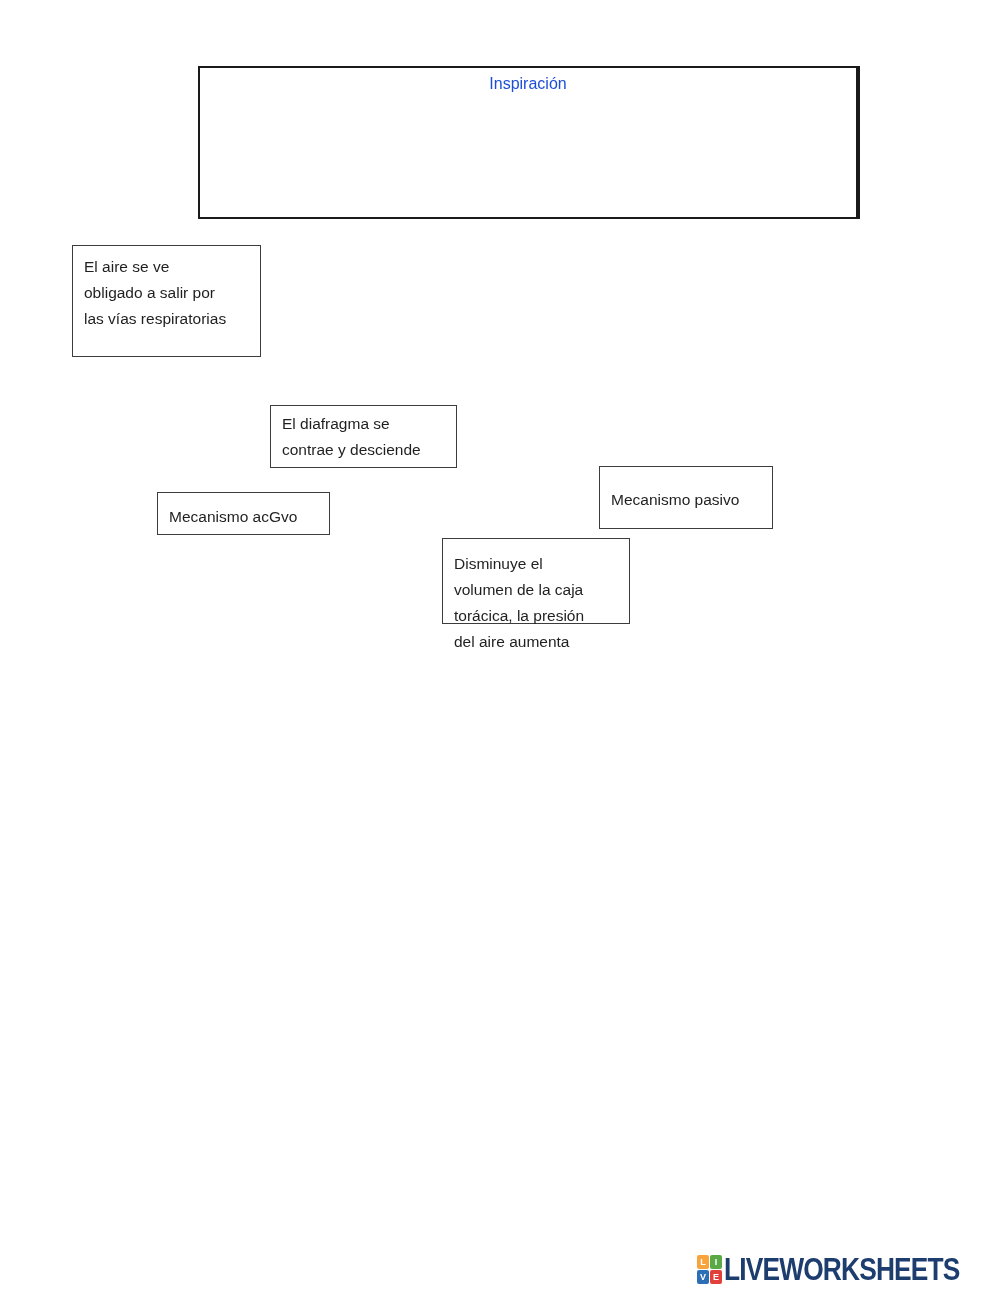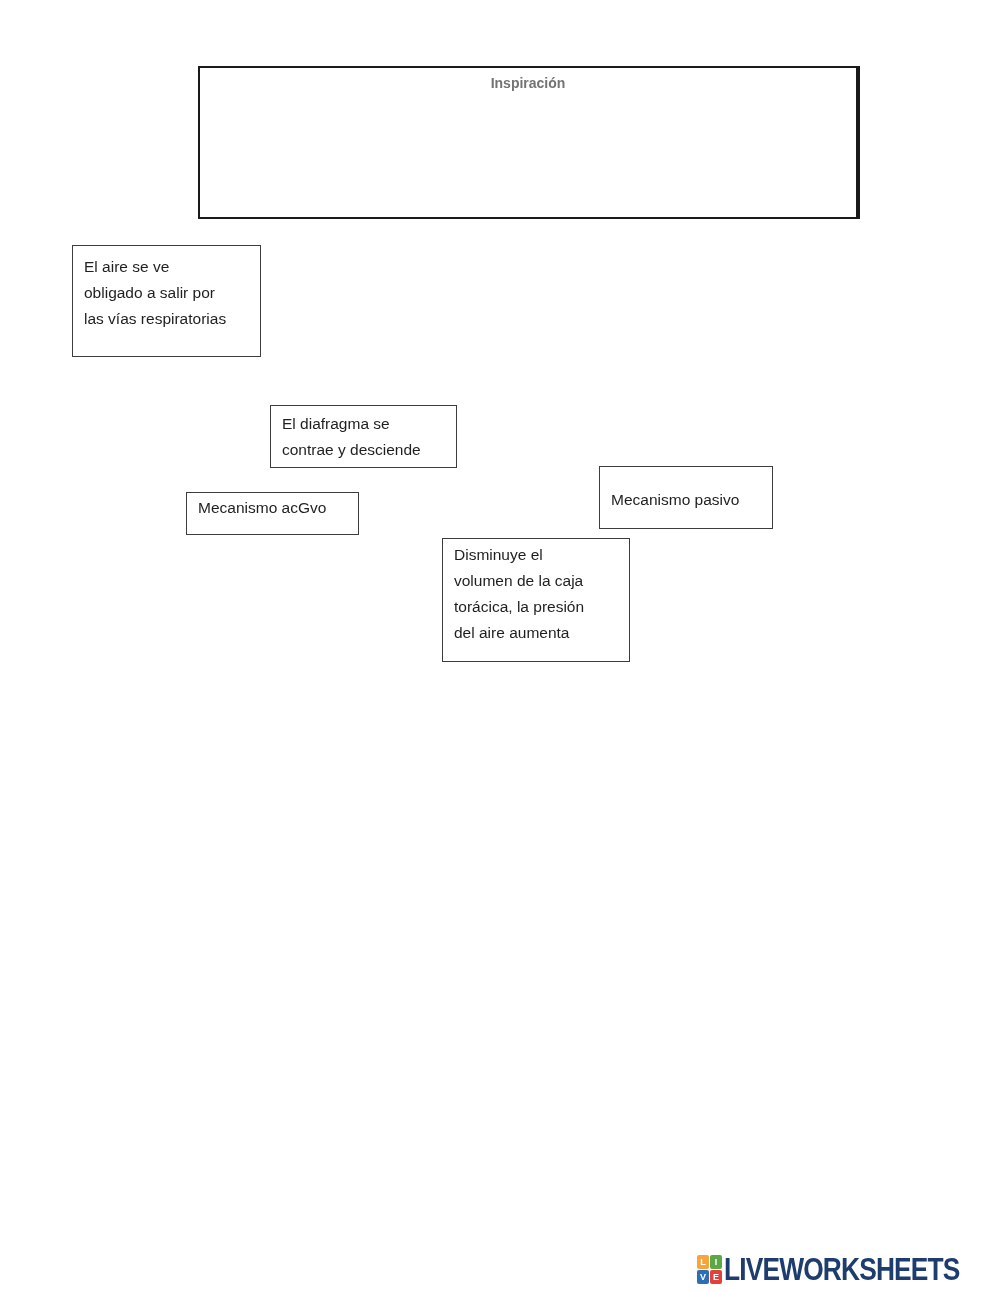--- a/index.html
+++ b/index.html
@@ -23,44 +23,44 @@
     display: flex;
   }
   .table-cell {
     flex: 1 1 50%;
     box-sizing: border-box;
     padding-top: 5px;
     text-align: center;
   }
   .table-cell.first { border-right: 2px solid #1a1a1a; }
   .cell-header {
-    font-weight: bold;
-    font-size: 14px;
+    font-weight: normal;
+    font-size: 16px;
     line-height: 21px;
-    color: #737373;
+    color: #1d4ed8;
   }
 
   
   .drag-box {
     position: absolute;
     box-sizing: border-box;
     border: 1.5px solid #3d3d3d;
     background: #ffffff;
     font-size: 15.5px;
     line-height: 26px;
     color: #1f1f1f;
     white-space: pre-line;
     padding: 6px 11px;
   }
   #box-air-out   { left: 72px;  top: 245px; width: 189px; height: 112px;  padding-top: 8px; }
   #box-air-in    { left: 720px; top: 359px; width: 205px; height: 63px;  padding-top: 5px; }
   #box-diaphragm { left: 270px; top: 405px; width: 187px; height: 63px;  padding-top: 5px; }
   #box-passive   { left: 599px; top: 466px; width: 174px; height: 63px;  padding-top: 20px; }
-  #box-active    { left: 186px; top: 492px; width: 173px; height: 43px;  padding-top: 2px; }
-  #box-volume    { left: 442px; top: 538px; width: 188px; height: 124px; padding-top: 3px; }
+  #box-active    { left: 157px; top: 492px; width: 173px; height: 43px;  padding-top: 11px; }
+  #box-volume    { left: 442px; top: 538px; width: 188px; height: 86px; padding-top: 12px; }
 
   
   #logo {
     position: absolute;
     left: 697px; top: 1252px;
     display: flex;
     align-items: center;
   }
   #logo-icon {
     width: 25px; height: 30px;

